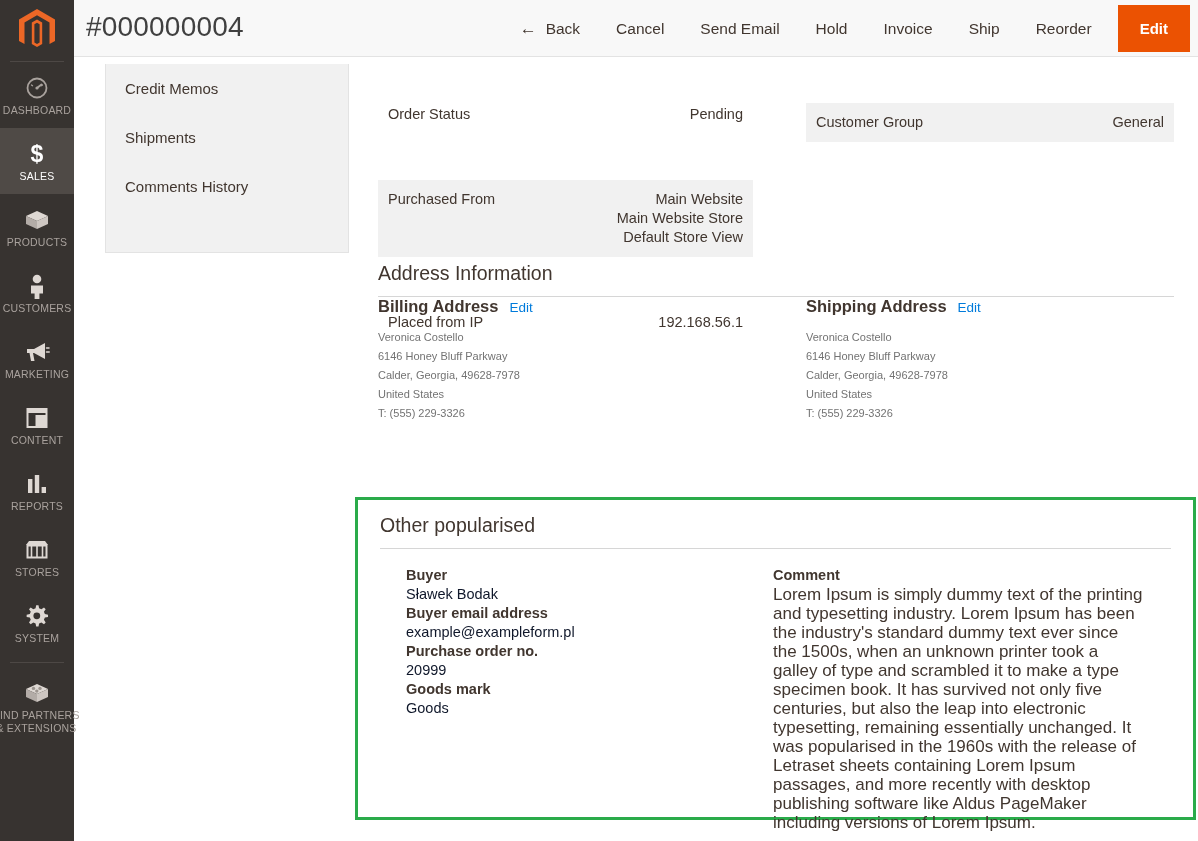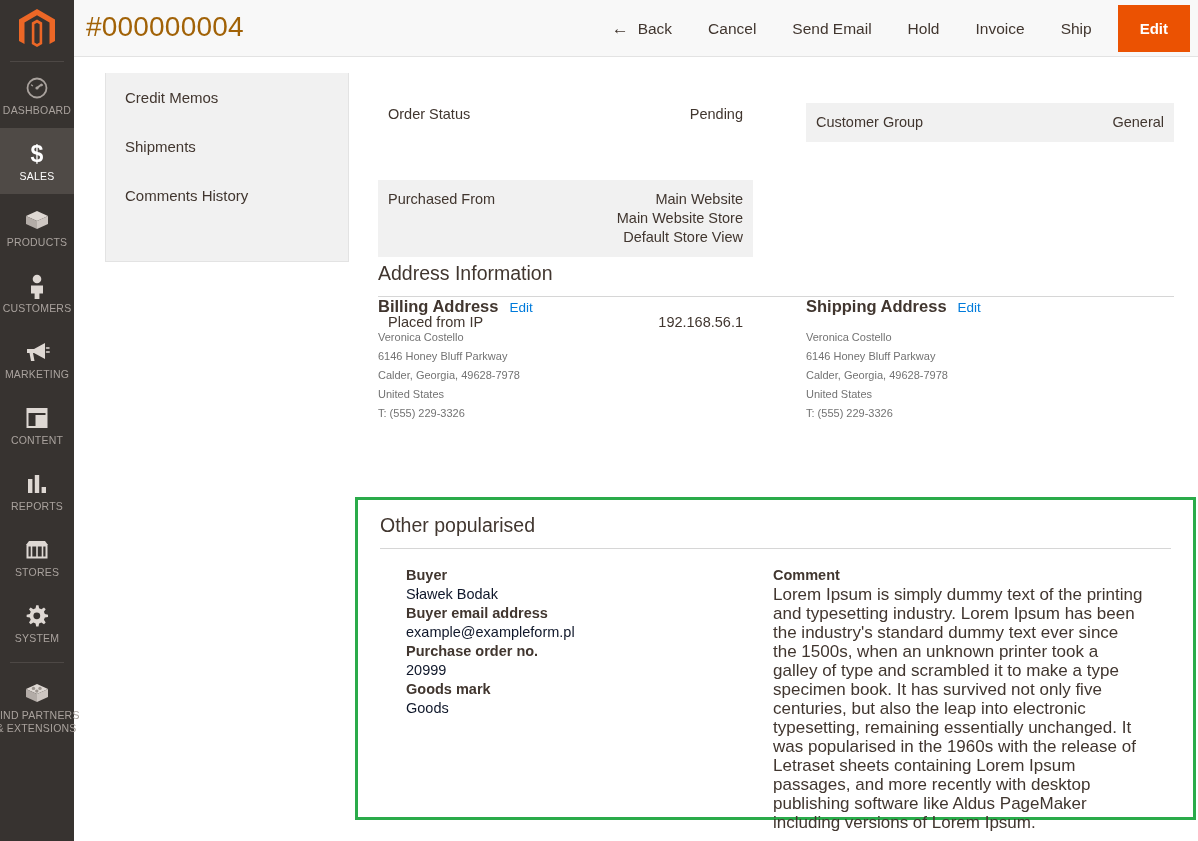--- a/index.html
+++ b/index.html
@@ -61,21 +61,21 @@
 
   
   .page-header {
     position: absolute; left: 74px; top: 0;
     width: 1124px; height: 57px;
     background: #f8f8f8;
     border-bottom: 1px solid #e3e3e3;
   }
   .page-title {
     position: absolute; left: 12px; top: 11px;
-    font-size: 28px; color: #a16207; font-weight: 400;
+    font-size: 28px; color: #404040; font-weight: 400;
     letter-spacing: .2px;
   }
   .header-actions {
     position: absolute; right: 8px; top: 0;
     height: 57px;
     display: flex; align-items: center;
   }
   .hdr-btn {
     background: none; border: none;
     font-family: "Liberation Sans", sans-serif;
@@ -87,21 +87,21 @@
   .back-arrow { display: inline-block; font-size: 17px; line-height: 1; }
   .hdr-btn.primary {
     background: #eb5202; color: #ffffff;
     font-weight: bold; font-size: 15px;
     height: 47px; padding: 0 22px;
     margin-left: 8px;
   }
 
   
   .sub-nav {
-    position: absolute; left: 105px; top: 73px;
+    position: absolute; left: 105px; top: 64px;
     width: 244px; height: 189px;
     background: #f1f1f1;
     border: 1px solid #e3e3e3;
     border-top: none;
   }
   .sub-nav-item {
     padding: 16px 19px;
     font-size: 15px; color: #41362f;
     cursor: pointer;
   }
@@ -325,20 +325,21 @@
     <div class="header-actions">
       <button class="hdr-btn">
         <span class="back-arrow">←</span>
         <span>Back</span>
       </button>
       <button class="hdr-btn">Cancel</button>
       <button class="hdr-btn">Send Email</button>
       <button class="hdr-btn">Hold</button>
       <button class="hdr-btn">Invoice</button>
       <button class="hdr-btn">Ship</button>
+      <button class="hdr-btn">Reorder</button>
       <button class="hdr-btn primary">Edit</button>
     </div>
   </div>
 
   <div class="sub-nav">
     <div class="sub-nav-item">Credit Memos</div>
     <div class="sub-nav-item">Shipments</div>
     <div class="sub-nav-item">Comments History</div>
   </div>
 

